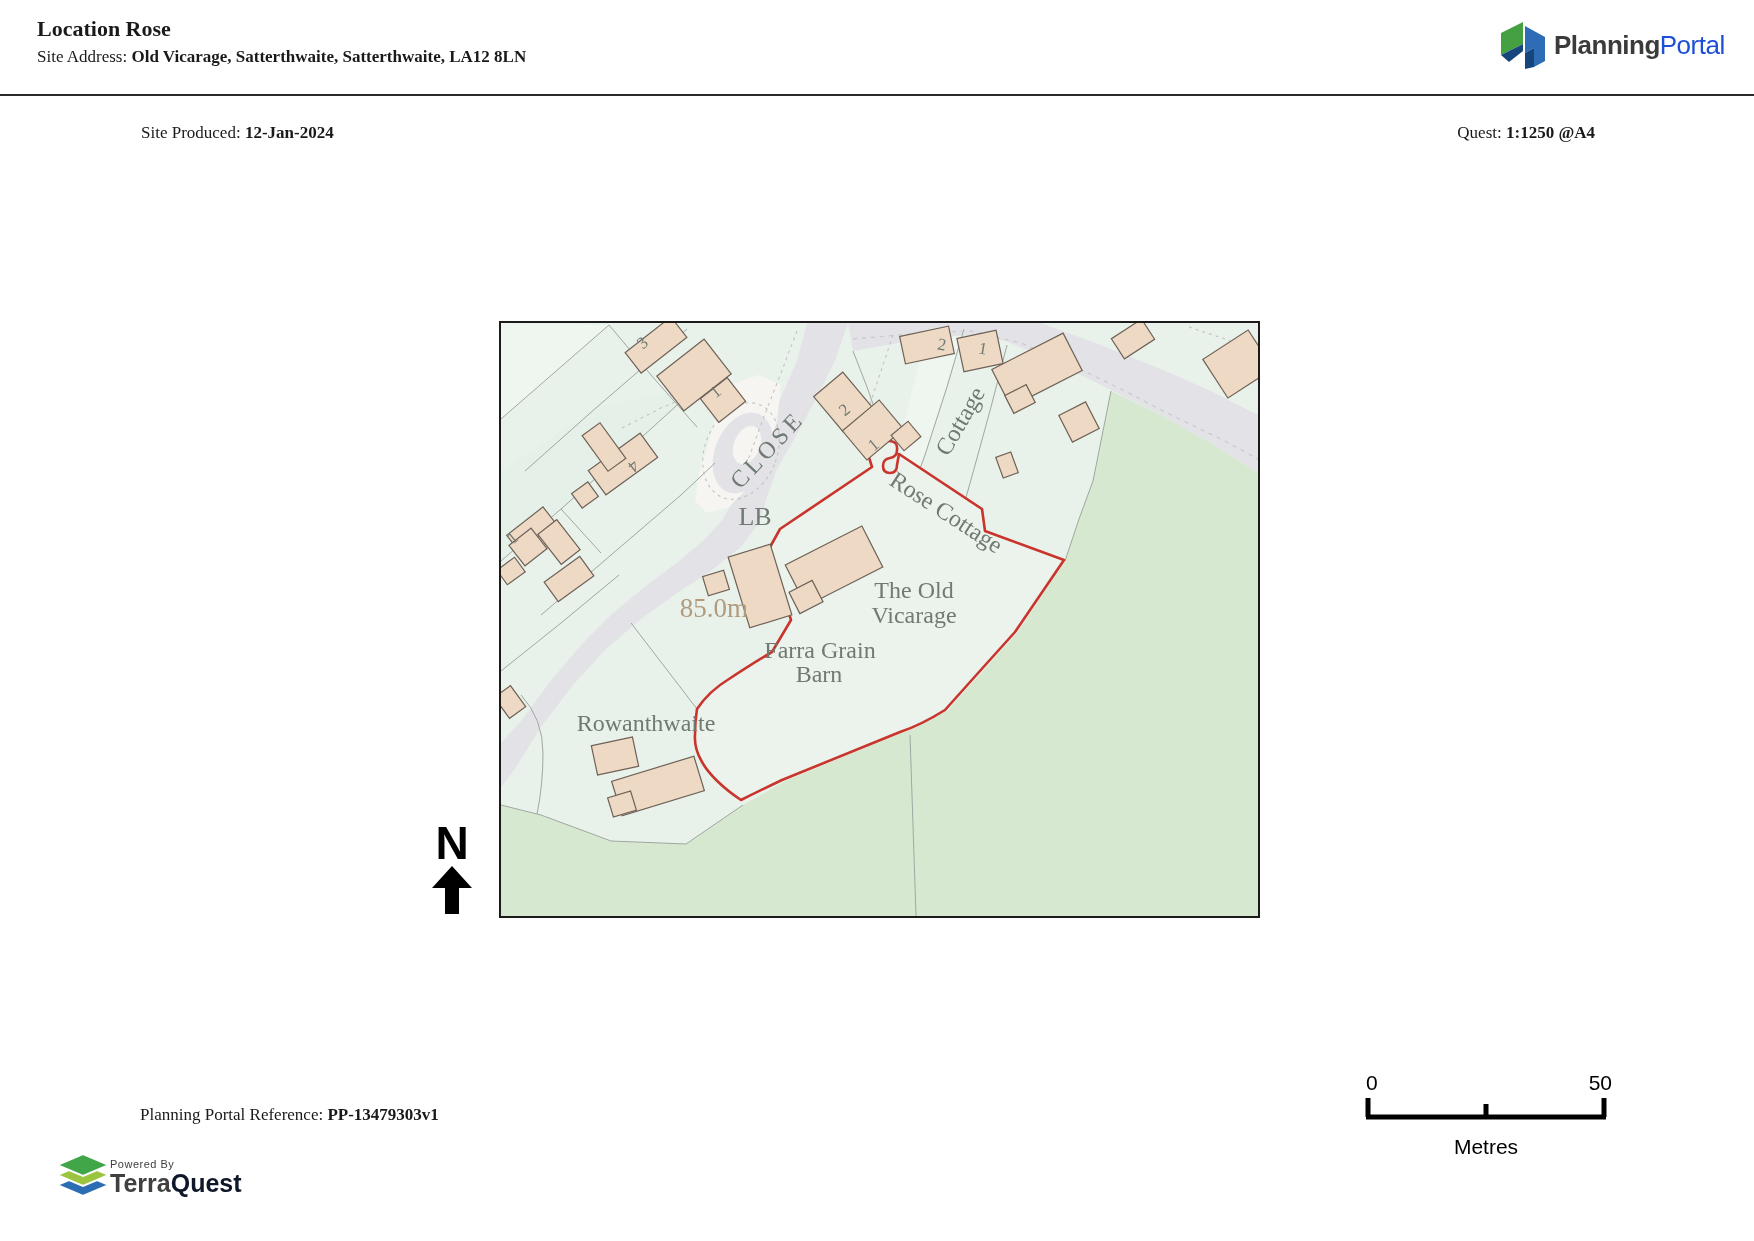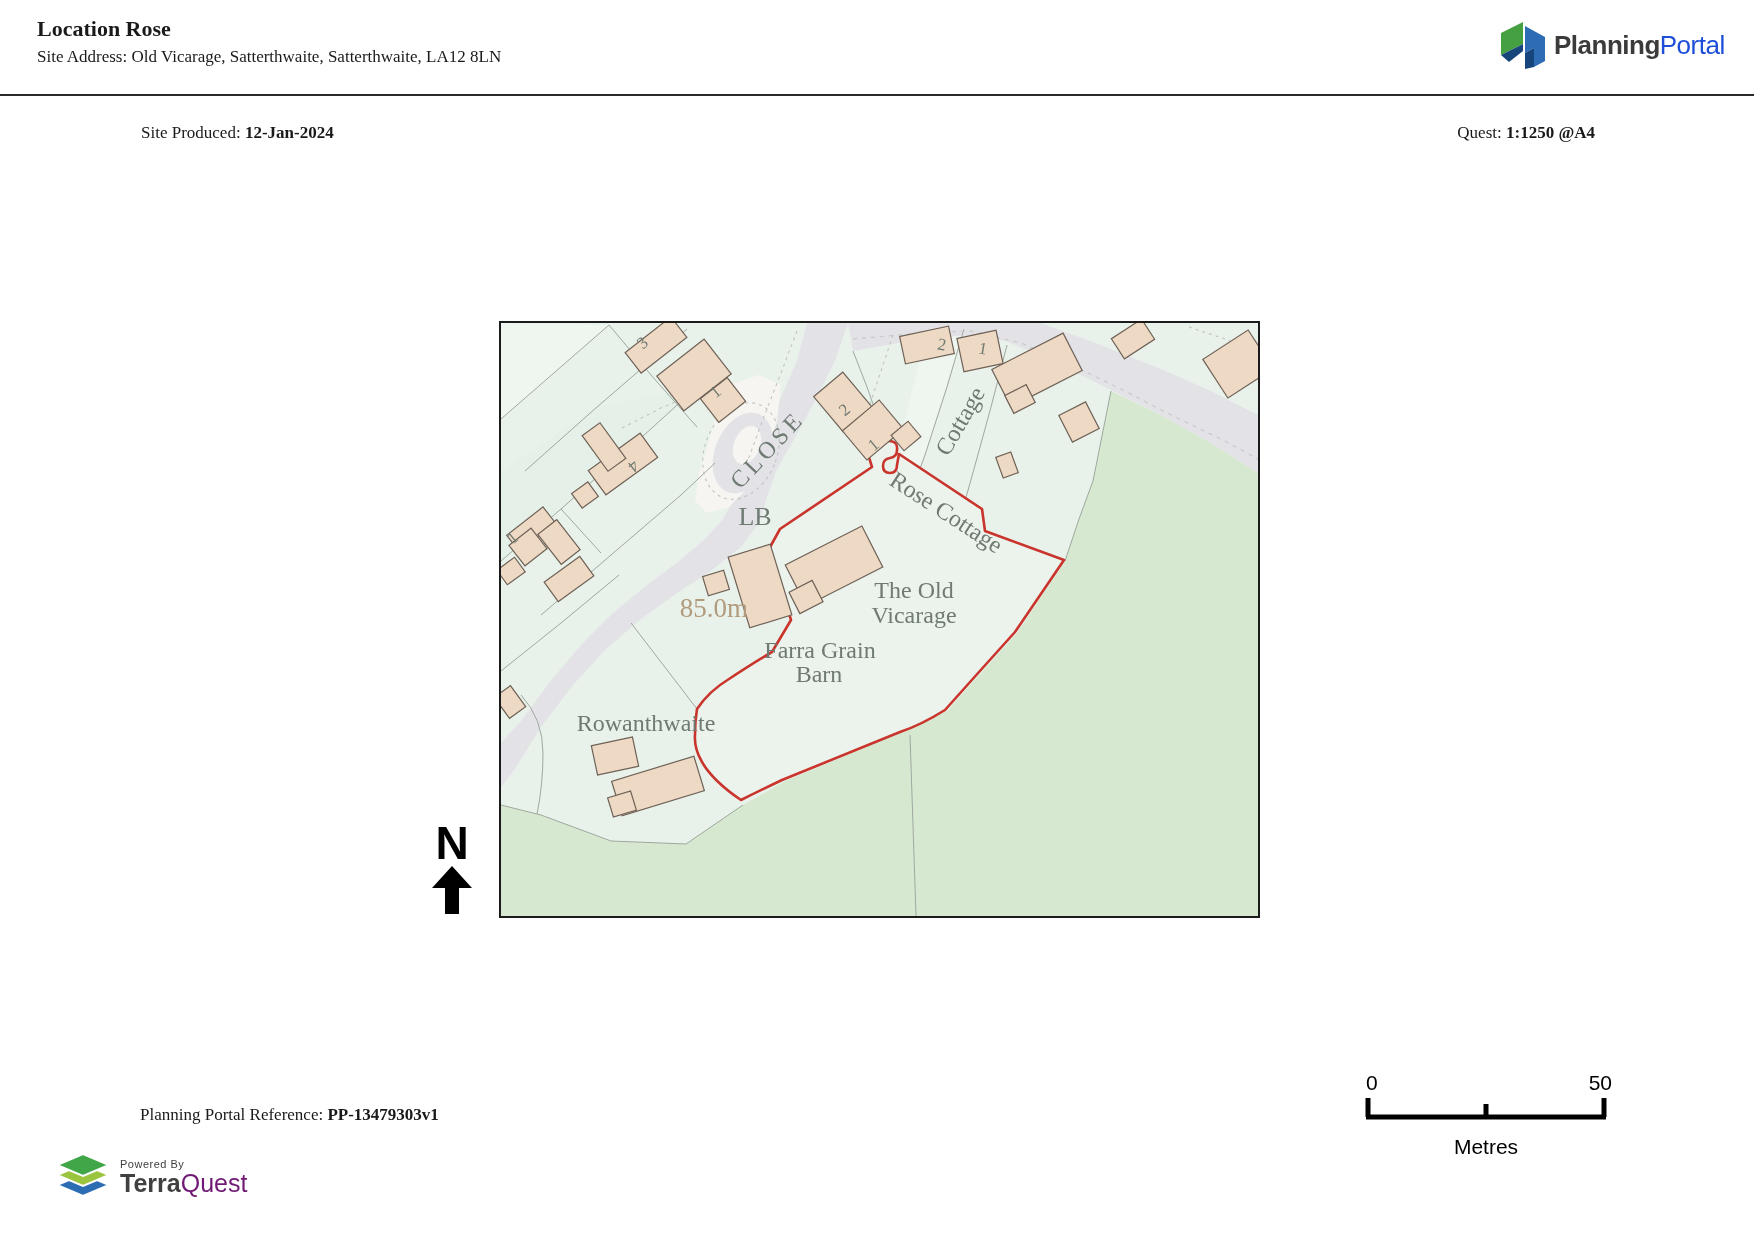--- a/index.html
+++ b/index.html
@@ -1,42 +1,42 @@
 <!DOCTYPE html>
 <html style="--c-boundary: #c9342c; --c-building_fill: #eedac4; --c-building_stroke: #6e6157; --c-road: #e3e3e7; --c-road_light: #f6f5f1; --c-field_dark: #d7e8d1; --c-map_bg: #e9f2ea; --c-parcel_line: #9fa89f; --c-label: #6f7a72; --c-spot_height: #b29a7d; --c-logo_green: #45a041; --c-logo_blue: #2e6db5; --c-logo_navy: #16457c; --c-tq_green: #41a648; --c-tq_mid: #9bc43f; --c-tq_blue: #2b6cb3;"><head>
 <meta charset="utf-8">
 <style>
   html,body{margin:0;padding:0;background:#ffffff;}
   .page{position:relative;width:1754px;height:1241px;background:#fff;overflow:hidden;
         font-family:"Liberation Serif","DejaVu Serif",serif;color:#1a1a1a;}
   .abs{position:absolute;}
   .doc-title{left:37px;top:16px;font-size:22px;font-weight:bold;}
   .site-line{left:37px;top:47px;font-size:17px;}
-  .site-line b{font-weight:normal;text-align:center;}
+  .site-line b{font-weight:bold;text-align:center;}
   .rule{left:0;top:94px;width:1754px;border-top:2px solid #2a2a2a;height:0;}
   .meta-date{left:141px;top:123px;font-size:17px;}
   .meta-scale{right:159px;top:123px;font-size:17px;}
   .pp-logo{left:1500px;top:20px;display:flex;align-items:center;gap:8px;
            font-family:"Liberation Sans","DejaVu Sans",sans-serif;}
   .pp-text{font-size:26px;letter-spacing:-0.5px;}
   .pp-text .p1{font-weight:bold;color:#3b3b3c;}
   .pp-text .p2{font-weight:normal;color:#1d4ed8;}
   .map-frame{left:499px;top:321px;width:757px;height:593px;border:2px solid #1b1b1b;background:var(--c-map_bg,#e9f2ea);}
   .north{left:420px;top:820px;width:64px;text-align:center;
          font-family:"Liberation Sans","DejaVu Sans",sans-serif;}
   .north .n{font-size:46px;font-weight:bold;line-height:1;color:#000;}
   .sbar{left:1364px;top:1070px;font-family:"Liberation Sans","DejaVu Sans",sans-serif;}
   .ref-line{left:140px;top:1105px;font-size:17px;}
   .copyright{left:0;top:1187px;width:1754px;text-align:center;font-size:14px;color:#2e2e2e;}
-  .tq{left:56px;top:1150px;display:flex;align-items:center;gap:10px;
+  .tq{left:56px;top:1150px;display:flex;align-items:center;
       font-family:"Liberation Sans","DejaVu Sans",sans-serif;}
   .tq-text .pb{font-size:11px;color:#3d3d3d;letter-spacing:0.5px;}
   .tq-text .nm{font-size:25px;line-height:1.05;}
   .tq-text .nm .t{font-weight:bold;color:#404040;}
-  .tq-text .nm .q{font-weight:normal;color:#701a75;margin-top:36px;}
+  .tq-text .nm .q{font-weight:bold;color:#0f172a;margin-top:36px;}
   
   .bld{fill:var(--c-building_fill,#eedac4);stroke:var(--c-building_stroke,#6e6157);stroke-width:1.2;}
   .pline{stroke:var(--c-parcel_line,#9fa89f);stroke-width:1;fill:none;}
   .dash{stroke:#bfc4bf;stroke-width:1.1;fill:none;stroke-dasharray:3 4;}
   .rdash{stroke:#c9c9cc;stroke-width:1.2;fill:none;stroke-dasharray:4 5;}
   .road{fill:var(--c-road,#e3e3e7);}
   .maplabel{fill:var(--c-label,#6f7a72);font-family:"Liberation Serif","DejaVu Serif",serif;}
   .site{fill:#ebf3ec;stroke:var(--c-boundary,#c9342c);stroke-width:2.6;stroke-linejoin:round;}
 </style>
 </head>

